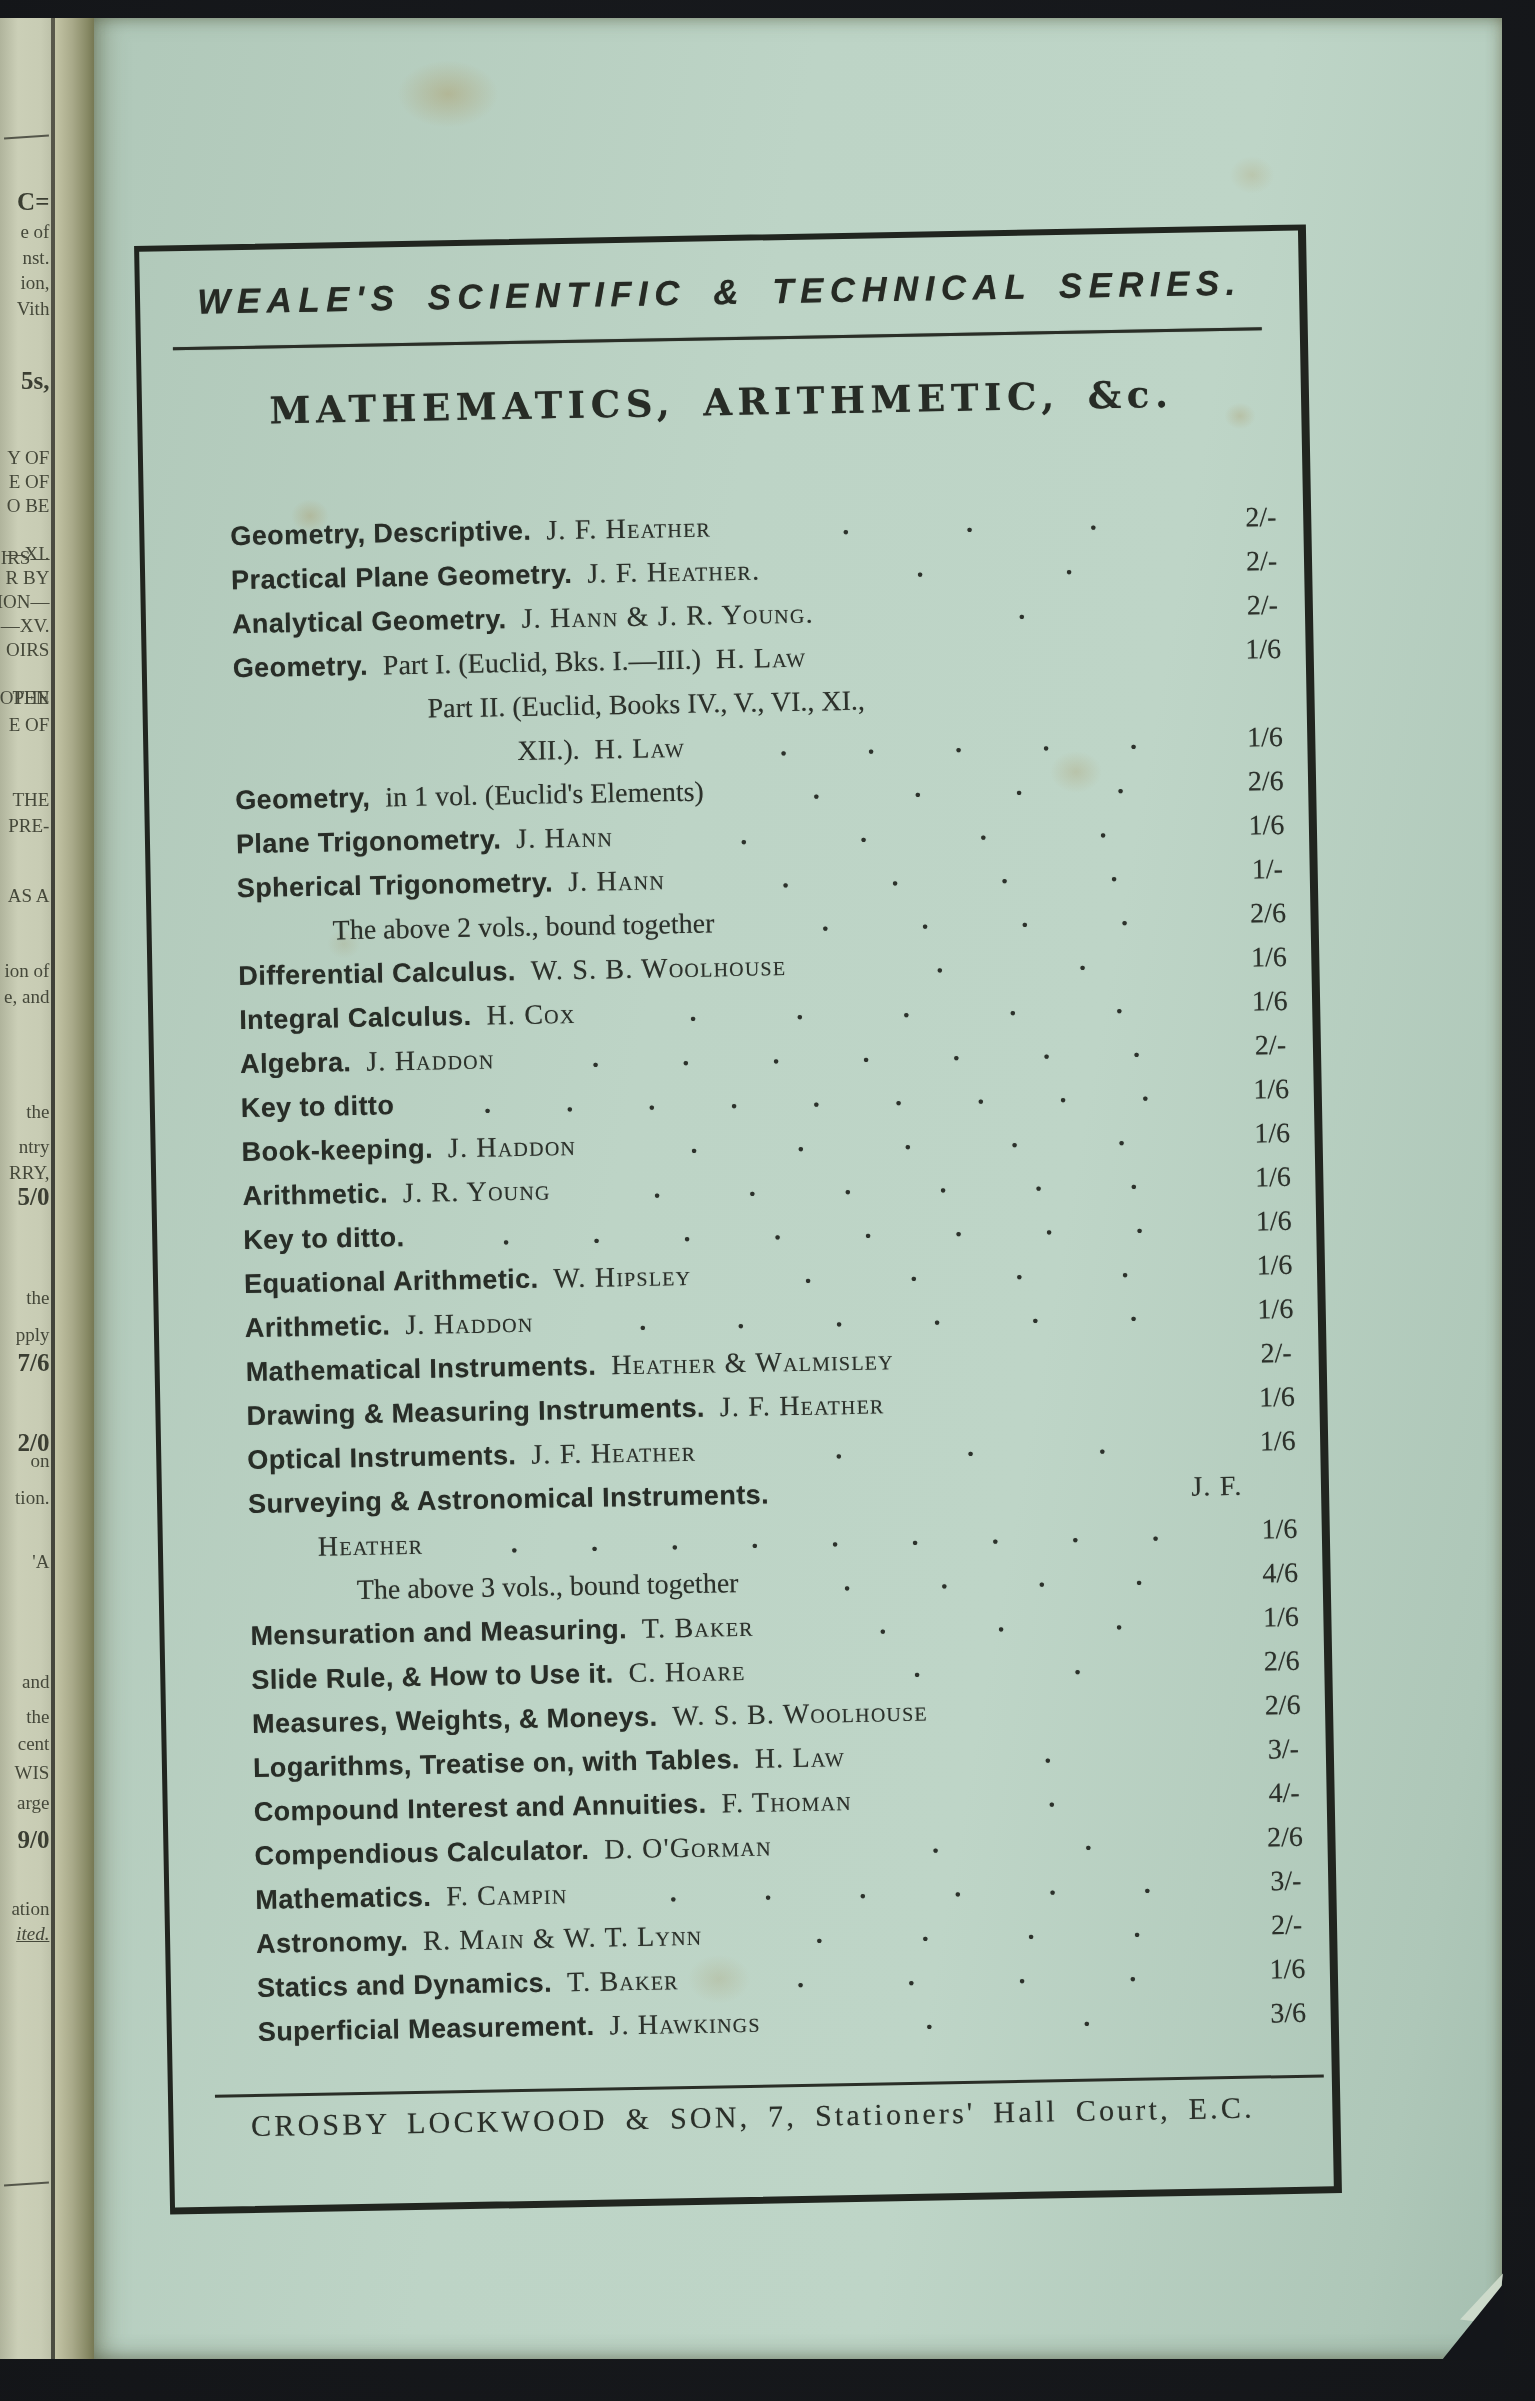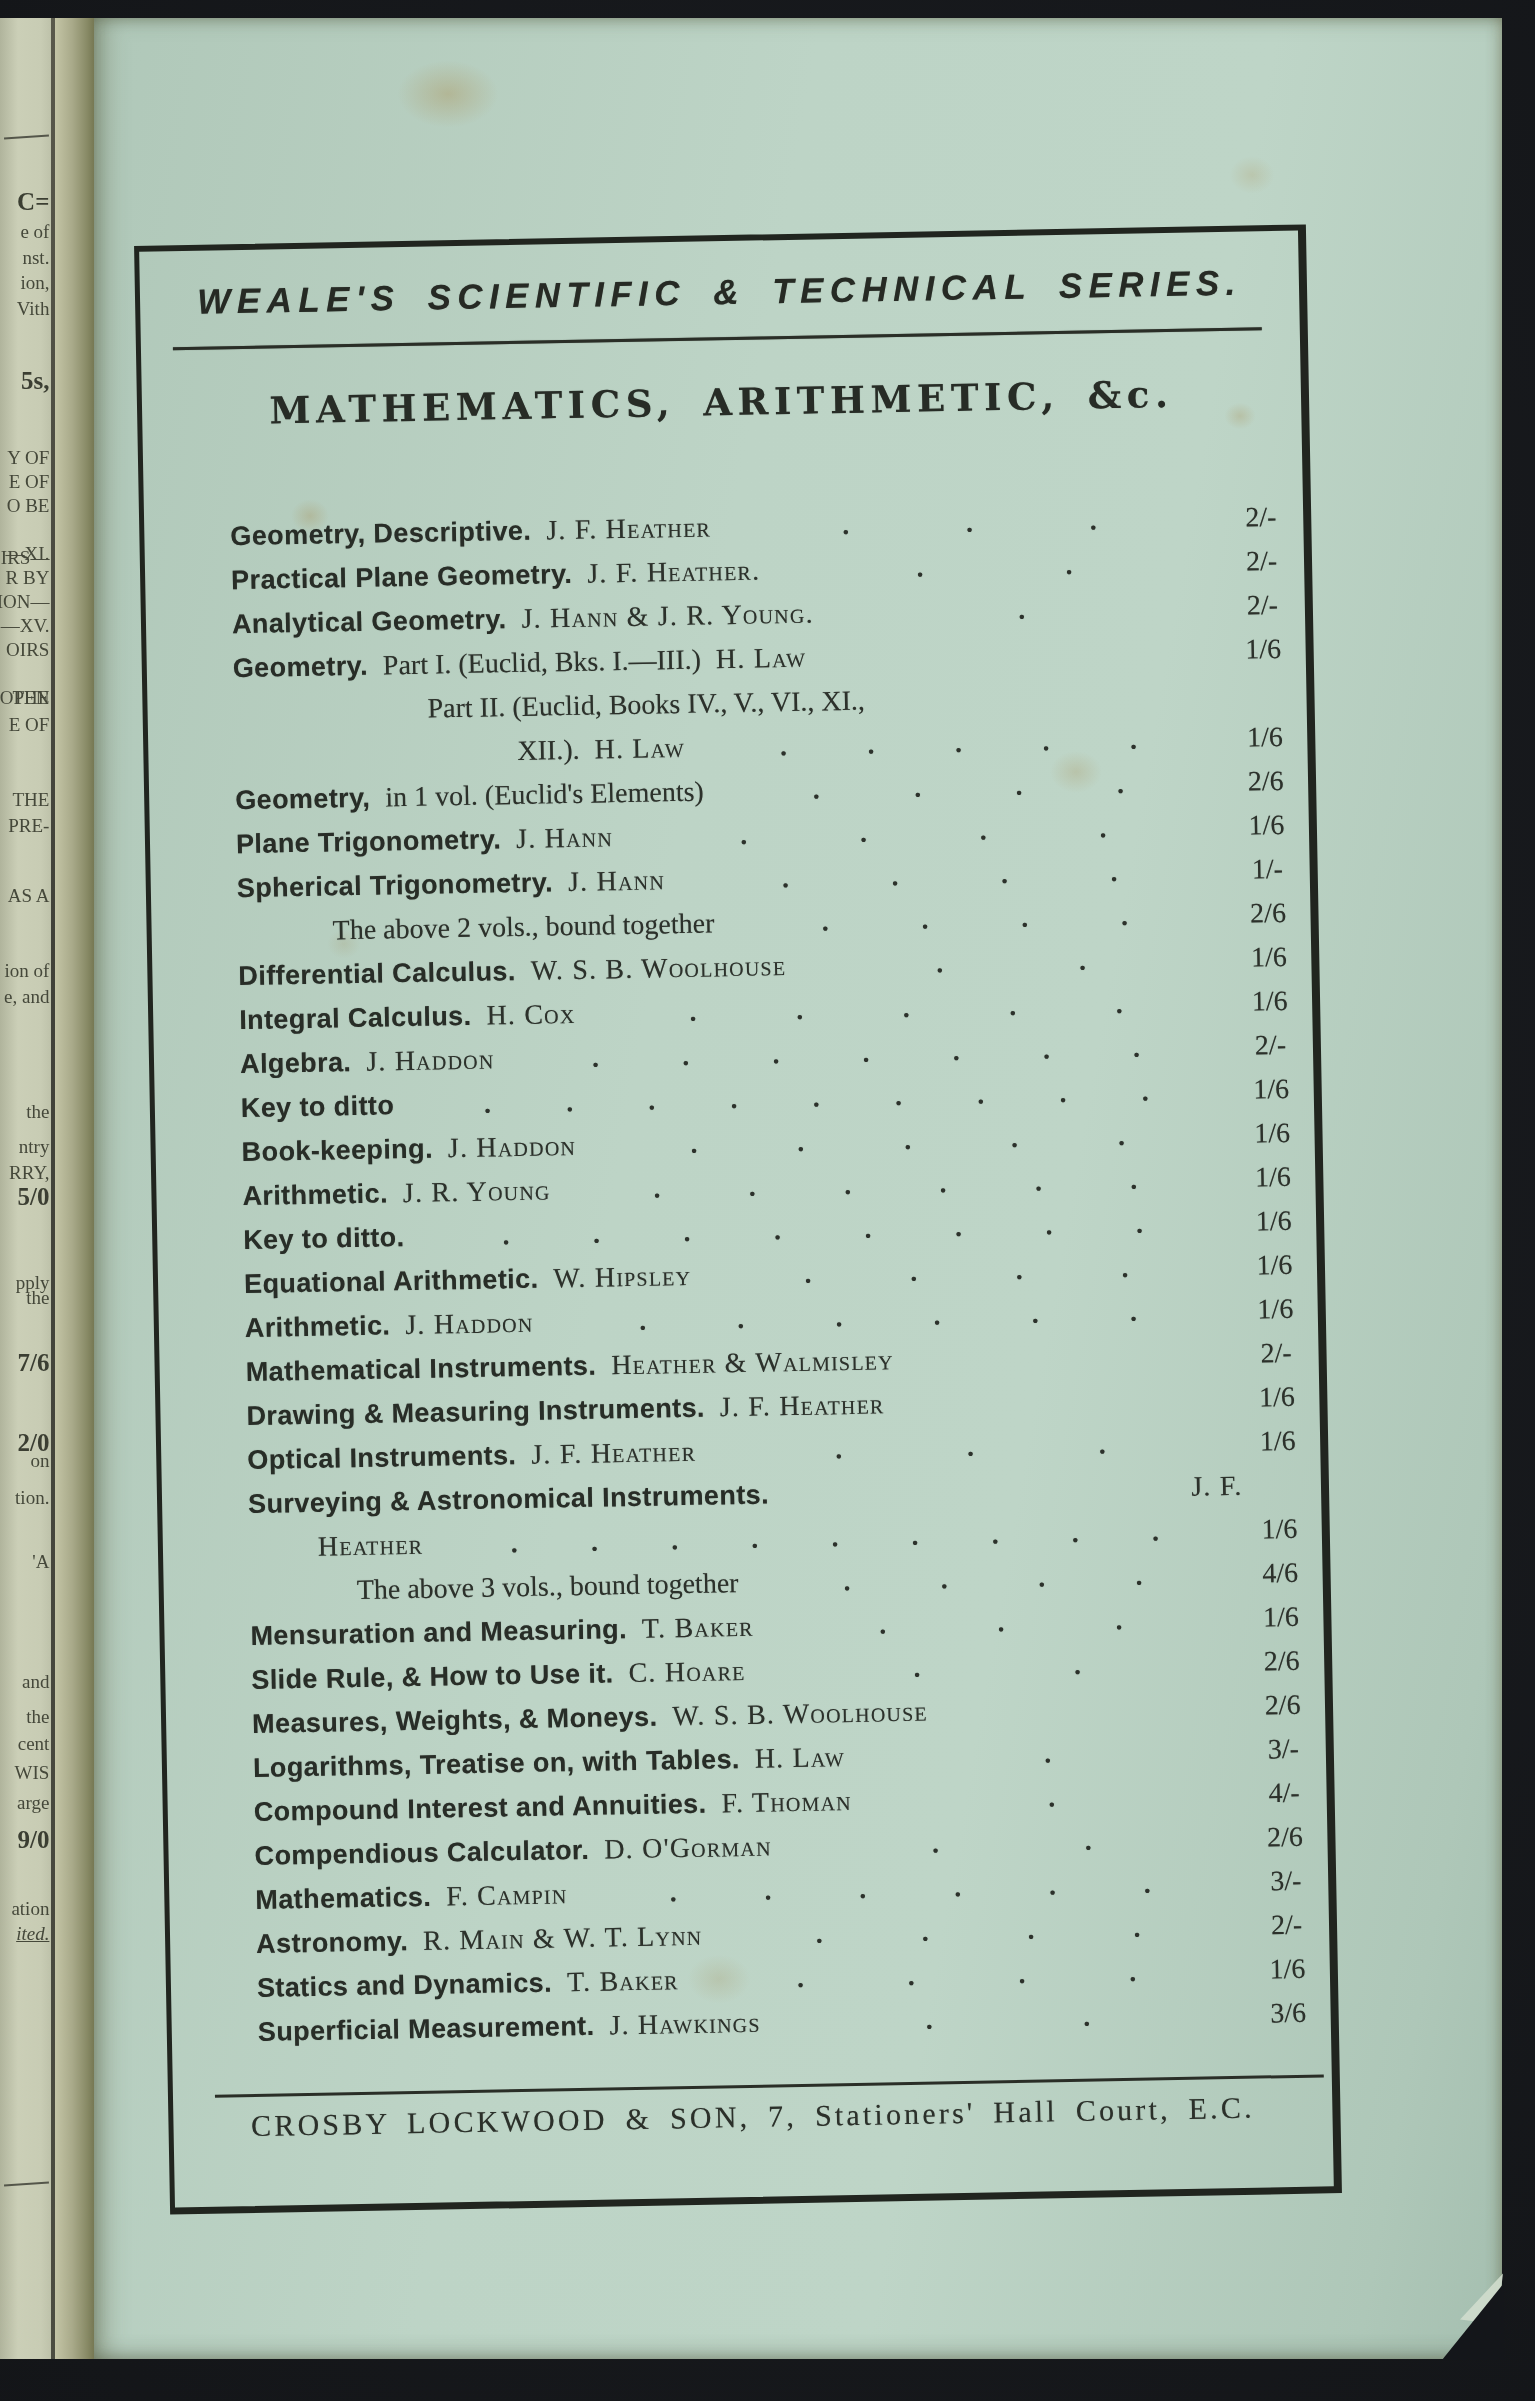--- a/index.html
+++ b/index.html
@@ -97,21 +97,21 @@
       <div class="frag" style="top: 771px;">THE</div>
       <div class="frag" style="top: 797px;">PRE-</div>
       <div class="frag" style="top: 867px;">AS A</div>
       <div class="frag" style="top: 942px;">ion of</div>
       <div class="frag" style="top: 968px;">e, and</div>
       <div class="frag" style="top: 1083px;">the</div>
       <div class="frag" style="top: 1118px;">ntry</div>
       <div class="frag" style="top: 1144px;">RRY,</div>
       <div class="frag frag-b" style="top: 1168px;">5/0</div>
       <div class="frag" style="top: 1269px;">the</div>
-      <div class="frag" style="top: 1254px;">pply</div>
+      <div class="frag" style="top: 1306px;">pply</div>
       <div class="frag frag-b" style="top: 1334px;">7/6</div>
       <div class="frag" style="top: 1432px;">on</div>
       <div class="frag" style="top: 1469px;">tion.</div>
       <div class="frag frag-b" style="top: 1414px;">2/0</div>
       <div class="frag" style="top: 1533px;">'A</div>
       <div class="frag" style="top: 1653px;">and</div>
       <div class="frag" style="top: 1688px;">the</div>
       <div class="frag" style="top: 1715px;">cent</div>
       <div class="frag" style="top: 1744px;">WIS</div>
       <div class="frag" style="top: 1774px;">arge</div>

